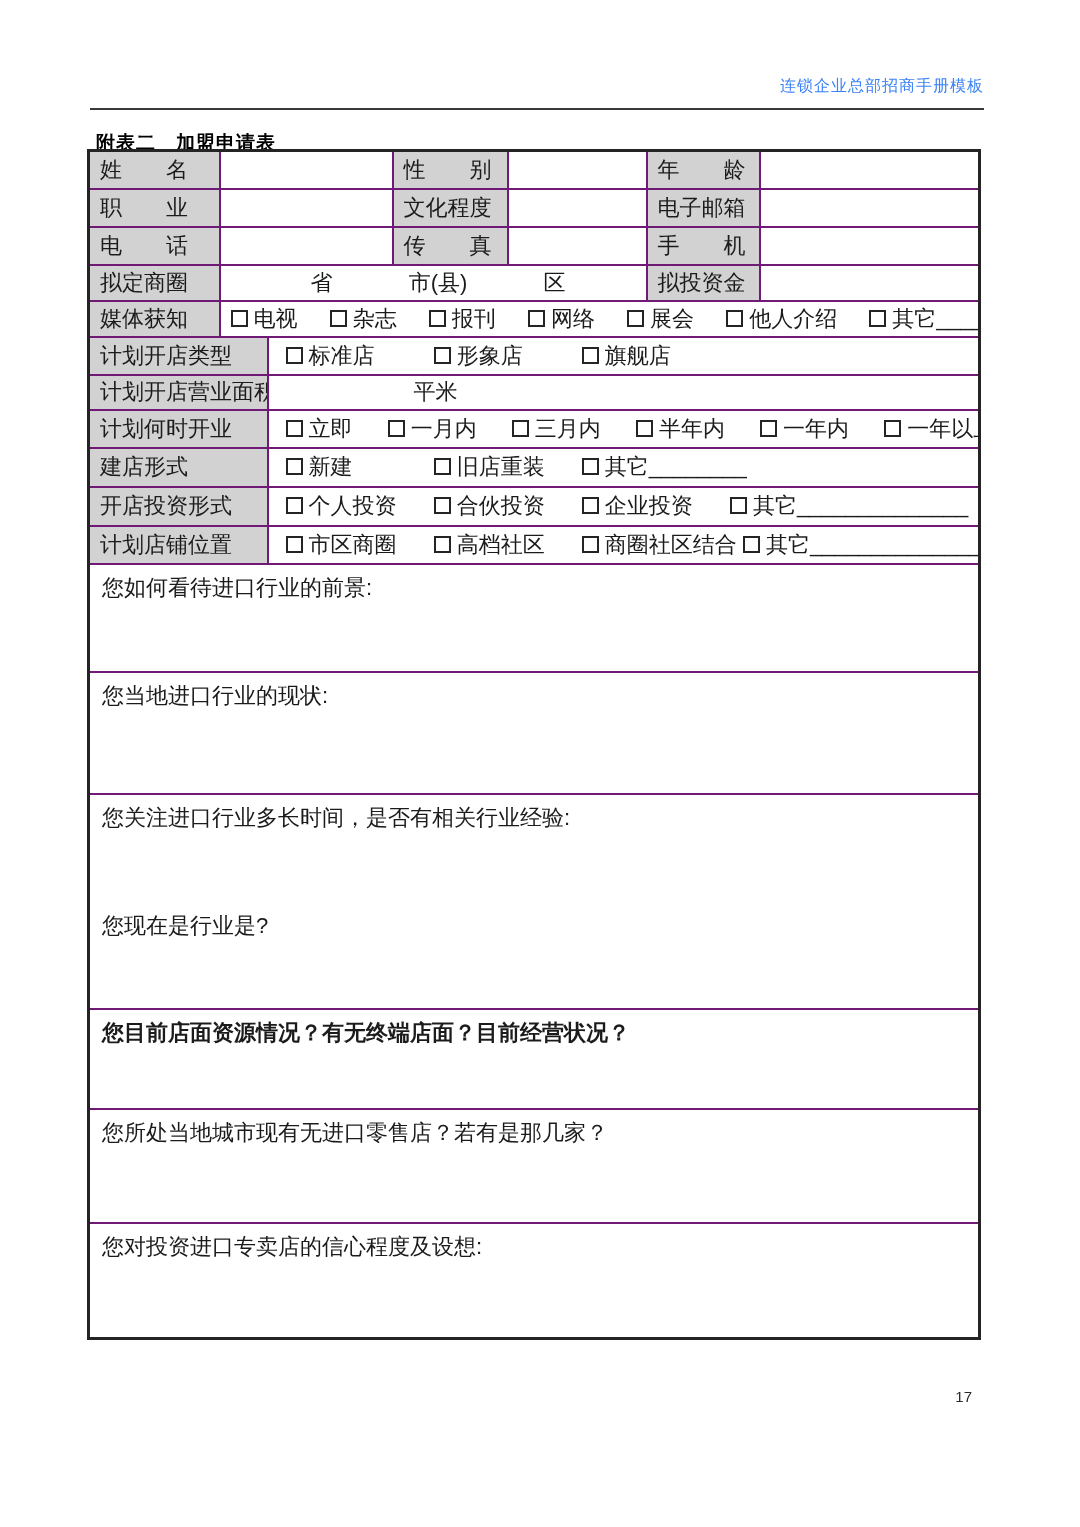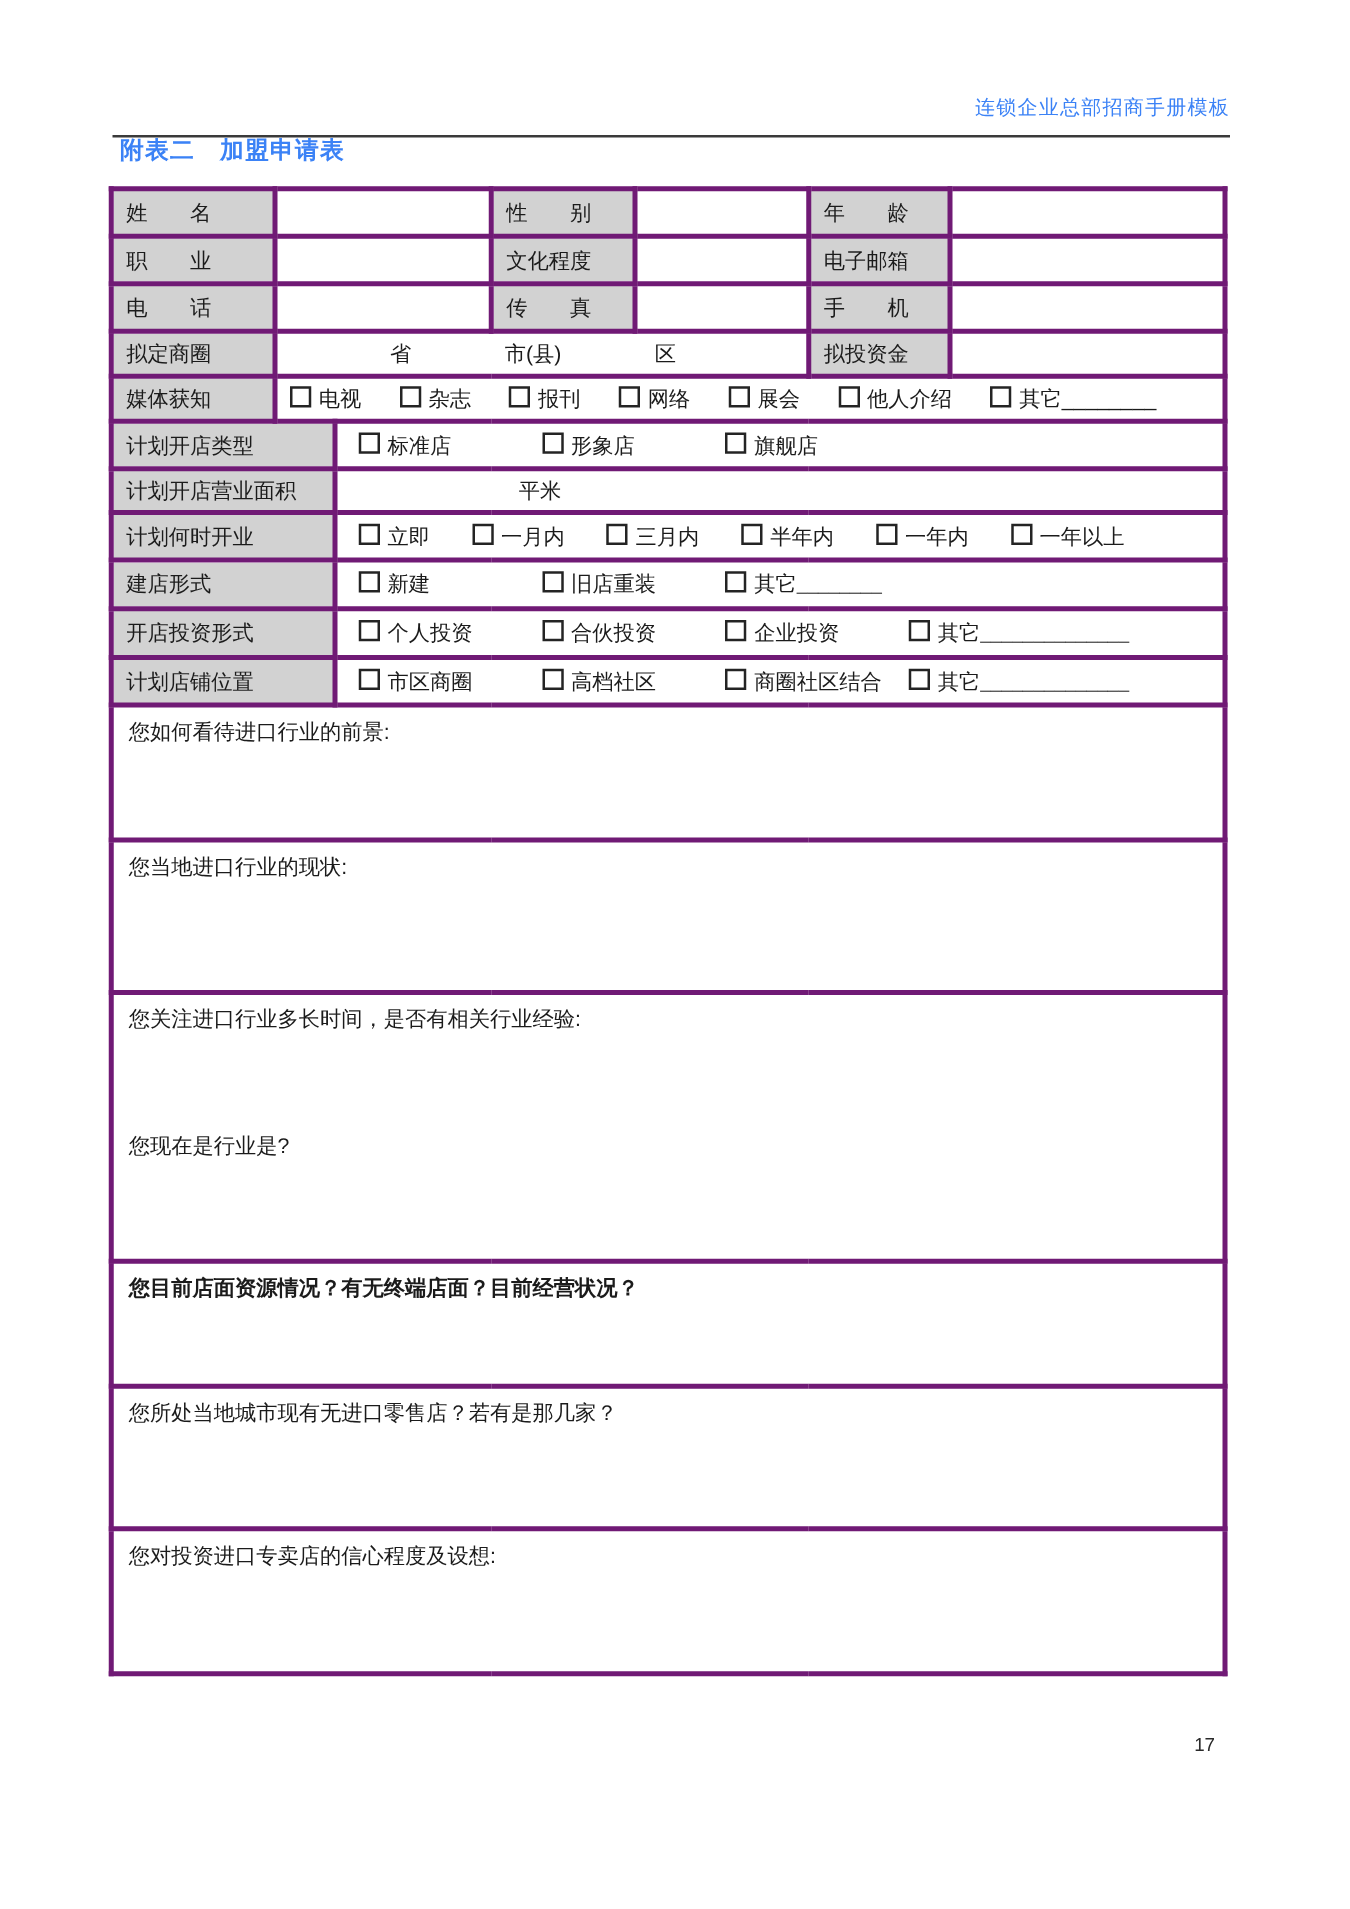--- a/index.html
+++ b/index.html
@@ -1,33 +1,33 @@
 <!DOCTYPE html>
 <html><head>
 <meta charset="utf-8">
 <style>
   html,body{margin:0;padding:0;background:#ffffff;}
   .page{position:relative;width:1080px;height:1527px;background:#ffffff;overflow:hidden;
         font-family:"Liberation Sans",sans-serif;color:#1b1b1b;}
   .doc-header{position:absolute;top:76px;right:96px;font-size:16px;color:#3b82f6;letter-spacing:1px;}
   .rule{position:absolute;top:108px;left:90px;width:894px;height:2px;background:#3a3a3a;}
-  .title{position:absolute;top:107px;left:96px;font-size:19px;font-weight:bold;color:#3b82f6;letter-spacing:1px;}
+  .title{position:absolute;top:130px;left:96px;font-size:19px;font-weight:bold;color:#000000;letter-spacing:1px;}
   table.form{position:absolute;top:149px;left:87px;width:891px;border-collapse:collapse;table-layout:fixed;
              border:3px solid #242424;}
-  td{border:4px solid #701a75;box-sizing:border-box;font-size:17px;padding:0 0 0 10px;
+  td{border:2px solid #701a75;box-sizing:border-box;font-size:22px;padding:0 0 0 10px;
      vertical-align:middle;overflow:hidden;white-space:nowrap;}
   td.lb{background:#d2d2d2;color:#1b1b1b;}
   td.in{background:#ffffff;}
   td.val{background:#ffffff;}
   td.q{vertical-align:top;padding:8px 12px;white-space:normal;margin-left:39px;}
   tr.h35>td{height:35px;} tr.h36>td{height:36px;} tr.h38>td{height:38px;} tr.h39>td{height:39px;}
   tr.hq1>td{height:108px;} tr.hq2>td{height:122px;} tr.hq3>td{height:215px;}
   tr.hq4>td{height:100px;font-weight:bold;} tr.hq5>td{height:114px;} tr.hq6>td{height:116px;}
   .opt{display:inline-block;}
-  .opts-fixed .opt{min-width:142px;font-family:Liberation Serif, serif;}
+  .opts-fixed .opt{min-width:142px;}
   .opts-media .opt{margin-right:26px;}
   .opts-time .opt{margin-right:29px;}
   .cb{display:inline-block;width:13px;height:13px;border:2px solid #242424;margin-right:6px;
       vertical-align:-1px;background:#fff;}
   .seg{display:inline-block;margin-right:70px;}
   .district-val{padding-left:90px;}
   .area-val{padding-left:145px;}
   .spacer{height:78px;}
   .footer{position:absolute;top:1388px;left:87px;width:885px;text-align:right;font-size:15px;color:#2a2a2a;}
 </style>

